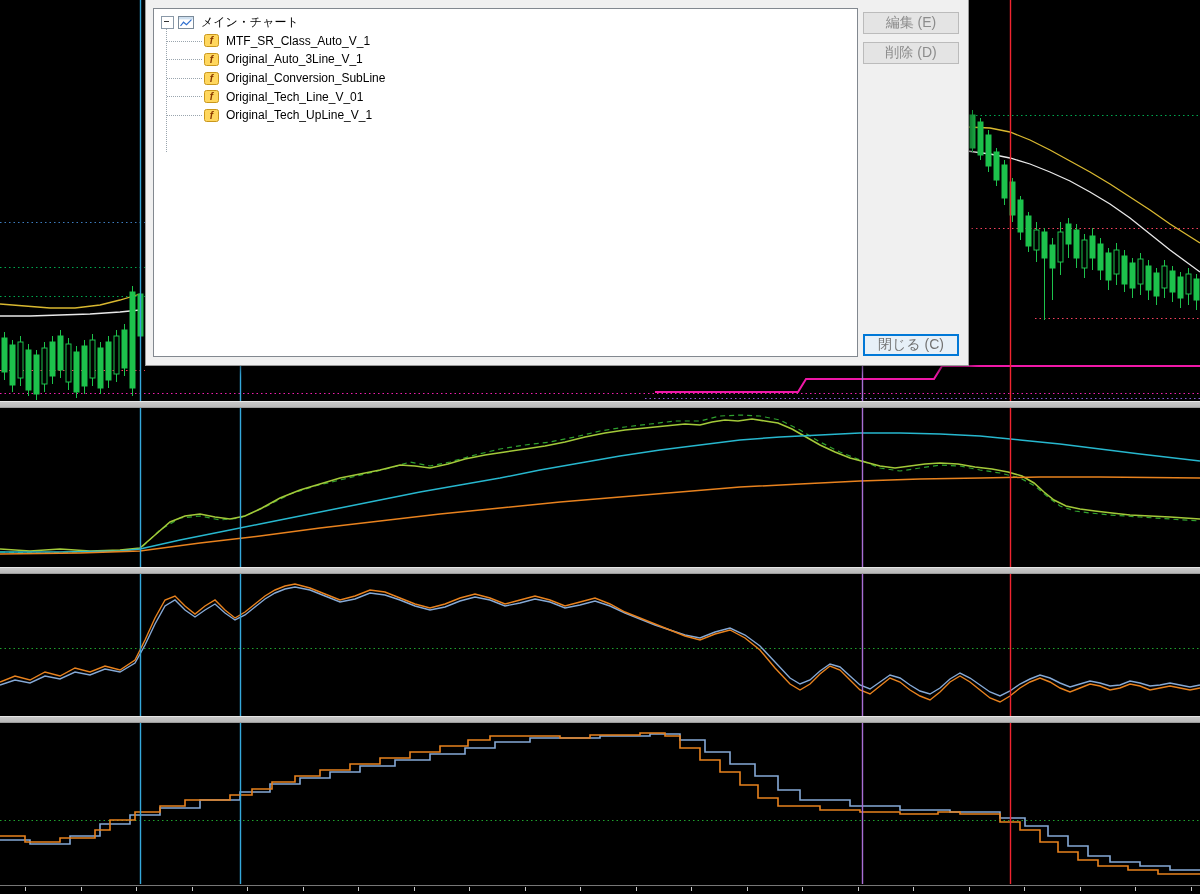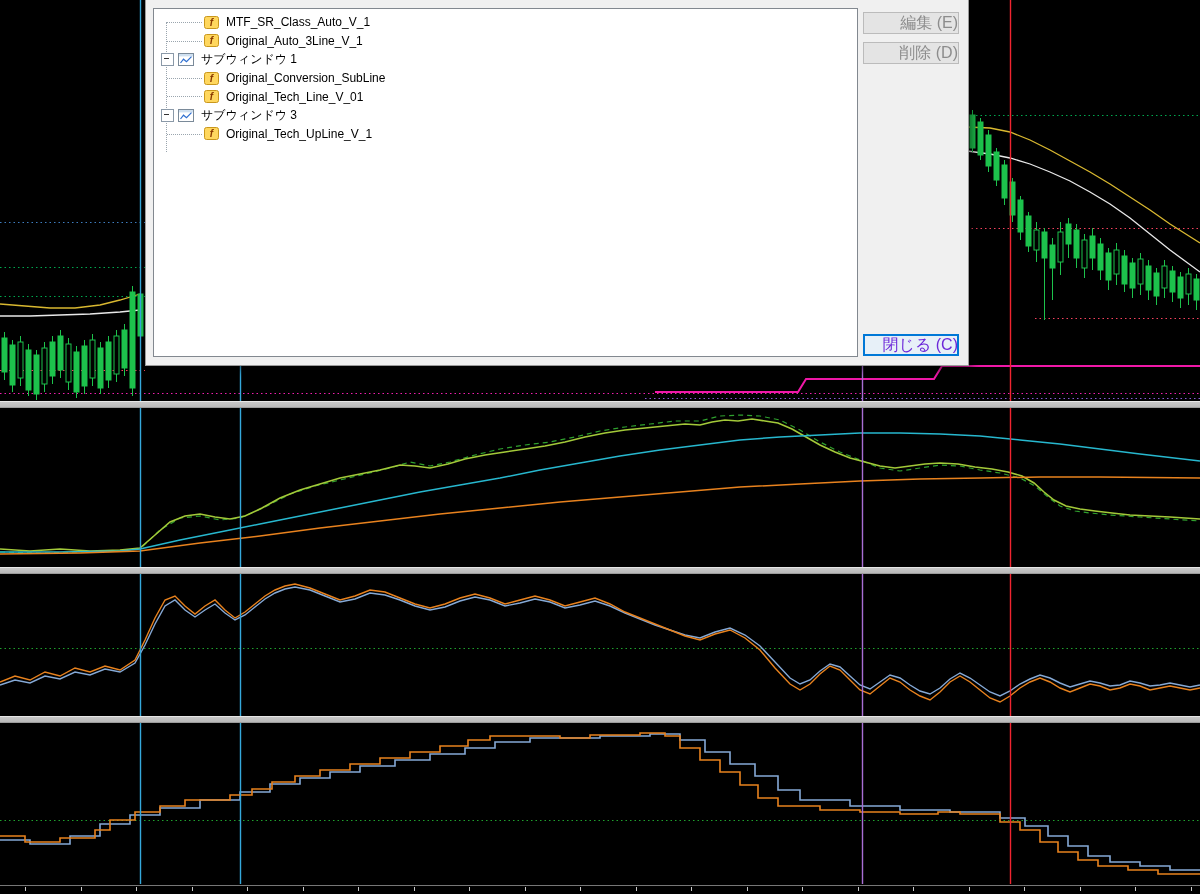--- a/index.html
+++ b/index.html
@@ -20,26 +20,26 @@
   .tree-vline{position:absolute;left:12px;top:13px;width:0;border-left:1px dotted #9AA5AE;z-index:0}
   .tree-row{height:18.6px;display:flex;align-items:center;position:relative;white-space:nowrap;color:#000;cursor:default}
   .parent-row{padding-left:7px}
   .child-row{padding-left:50px}
   .child-row::before{content:"";position:absolute;left:13px;top:9px;width:35px;border-top:1px dotted #9AA5AE}
   .expand-box{width:11px;height:11px;background:#FFF;border:1px solid #8A99A8;margin-right:4px;position:relative;z-index:1;flex:none}
   .expand-box::before{content:"";position:absolute;left:2px;top:4px;width:5px;height:1px;background:#333}
   .node-icon{margin-right:5px;flex:none;display:inline-block;position:relative;z-index:1;line-height:0}
   .tree-label{font-size:12px;padding:0 2px}
 
-  .btn{position:absolute;left:717px;width:96px;height:22px;font-size:16px;font-family:inherit;
-    text-align:right;cursor:default;padding:0}
+  .btn{position:absolute;left:717px;width:96px;height:22px;font-size:14px;font-family:inherit;
+    text-align:center;cursor:default;padding:0}
   .btn-disabled{background:#E4E4E4;border:1px solid #BBB;color:#8C8C8C}
   .btn-edit{top:12px}
   .btn-delete{top:42px}
-  .btn-close{top:334px;background:#E7F0F8;border:1px solid #0078D7;box-shadow:inset 0 0 0 1px #0078D7;color:#6d28d9}
+  .btn-close{top:334px;background:#E7F0F8;border:1px solid #0078D7;box-shadow:inset 0 0 0 1px #0078D7;color:#737373}
 </style>
 </head>
 <body>
 
 <svg id="chart-svg" width="1200" height="894">
     <line x1="0" y1="222.5" x2="145" y2="222.5" stroke="#3E7DBF" stroke-width="1.2" stroke-dasharray="1.5,3"></line>
     <line x1="0" y1="267.5" x2="145" y2="267.5" stroke="#00A84F" stroke-width="1.2" stroke-dasharray="1.5,3"></line>
     <line x1="0" y1="296.5" x2="145" y2="296.5" stroke="#00A84F" stroke-width="1.2" stroke-dasharray="1.5,3"></line>
     <line x1="0" y1="370.5" x2="145" y2="370.5" stroke="#F5415E" stroke-width="1.2" stroke-dasharray="1.5,3"></line>
     <line x1="0" y1="393.5" x2="1200" y2="393.5" stroke="#F01FAE" stroke-width="1.2" stroke-dasharray="1.5,3"></line>
@@ -188,65 +188,56 @@
     <div class="axis-tick" style="left: 913px;"></div>
     <div class="axis-tick" style="left: 968.5px;"></div>
     <div class="axis-tick" style="left: 1024px;"></div>
     <div class="axis-tick" style="left: 1079.5px;"></div>
     <div class="axis-tick" style="left: 1135px;"></div>
     <div class="axis-tick" style="left: 1190.5px;"></div>
   </div>
 
 <div class="dialog">
   <div class="listbox">
-      <div class="tree-row child-row">
-        <span class="node-icon"><svg width="15" height="13" viewBox="0 0 15 13">
-            <rect x="0.5" y="0.5" width="14" height="12" rx="2" fill="#FFD75E" stroke="#C9971C"></rect>
-            <text x="7.5" y="10.2" font-size="10" font-style="italic" font-weight="bold" text-anchor="middle" fill="#8B3A00">f</text>
-          </svg></span>
-        <span class="tree-label">MTF_SR_Class_Auto_V_1</span>
-      </div>
-      <div class="tree-row child-row">
-        <span class="node-icon"><svg width="15" height="13" viewBox="0 0 15 13">
-            <rect x="0.5" y="0.5" width="14" height="12" rx="2" fill="#FFD75E" stroke="#C9971C"></rect>
-            <text x="7.5" y="10.2" font-size="10" font-style="italic" font-weight="bold" text-anchor="middle" fill="#8B3A00">f</text>
-          </svg></span>
-        <span class="tree-label">Original_Auto_3Line_V_1</span>
-      </div>
       <div class="tree-row parent-row">
         <span class="expand-box"></span>
         <span class="node-icon"><svg width="16" height="13" viewBox="0 0 16 13">
             <rect x="0.5" y="0.5" width="15" height="12" fill="#FFFFFF" stroke="#7A8A99"></rect>
             <rect x="1" y="1" width="14" height="2.4" fill="#CFE0F0"></rect>
             <polyline points="2.5,10 5.5,6.2 8.5,8.6 13.5,3.6" stroke="#2E6FD0" stroke-width="1.2" fill="none"></polyline>
           </svg></span>
-        <span class="tree-label">サブウィンドウ 1</span>
+        <span class="tree-label">メイン・チャート</span>
+      </div>
+      <div class="tree-row child-row">
+        <span class="node-icon"><svg width="15" height="13" viewBox="0 0 15 13">
+            <rect x="0.5" y="0.5" width="14" height="12" rx="2" fill="#FFD75E" stroke="#C9971C"></rect>
+            <text x="7.5" y="10.2" font-size="10" font-style="italic" font-weight="bold" text-anchor="middle" fill="#8B3A00">f</text>
+          </svg></span>
+        <span class="tree-label">MTF_SR_Class_Auto_V_1</span>
+      </div>
+      <div class="tree-row child-row">
+        <span class="node-icon"><svg width="15" height="13" viewBox="0 0 15 13">
+            <rect x="0.5" y="0.5" width="14" height="12" rx="2" fill="#FFD75E" stroke="#C9971C"></rect>
+            <text x="7.5" y="10.2" font-size="10" font-style="italic" font-weight="bold" text-anchor="middle" fill="#8B3A00">f</text>
+          </svg></span>
+        <span class="tree-label">Original_Auto_3Line_V_1</span>
       </div>
       <div class="tree-row child-row">
         <span class="node-icon"><svg width="15" height="13" viewBox="0 0 15 13">
             <rect x="0.5" y="0.5" width="14" height="12" rx="2" fill="#FFD75E" stroke="#C9971C"></rect>
             <text x="7.5" y="10.2" font-size="10" font-style="italic" font-weight="bold" text-anchor="middle" fill="#8B3A00">f</text>
           </svg></span>
         <span class="tree-label">Original_Conversion_SubLine</span>
       </div>
       <div class="tree-row child-row">
         <span class="node-icon"><svg width="15" height="13" viewBox="0 0 15 13">
             <rect x="0.5" y="0.5" width="14" height="12" rx="2" fill="#FFD75E" stroke="#C9971C"></rect>
             <text x="7.5" y="10.2" font-size="10" font-style="italic" font-weight="bold" text-anchor="middle" fill="#8B3A00">f</text>
           </svg></span>
         <span class="tree-label">Original_Tech_Line_V_01</span>
-      </div>
-      <div class="tree-row parent-row">
-        <span class="expand-box"></span>
-        <span class="node-icon"><svg width="16" height="13" viewBox="0 0 16 13">
-            <rect x="0.5" y="0.5" width="15" height="12" fill="#FFFFFF" stroke="#7A8A99"></rect>
-            <rect x="1" y="1" width="14" height="2.4" fill="#CFE0F0"></rect>
-            <polyline points="2.5,10 5.5,6.2 8.5,8.6 13.5,3.6" stroke="#2E6FD0" stroke-width="1.2" fill="none"></polyline>
-          </svg></span>
-        <span class="tree-label">サブウィンドウ 3</span>
       </div>
       <div class="tree-row child-row">
         <span class="node-icon"><svg width="15" height="13" viewBox="0 0 15 13">
             <rect x="0.5" y="0.5" width="14" height="12" rx="2" fill="#FFD75E" stroke="#C9971C"></rect>
             <text x="7.5" y="10.2" font-size="10" font-style="italic" font-weight="bold" text-anchor="middle" fill="#8B3A00">f</text>
           </svg></span>
         <span class="tree-label">Original_Tech_UpLine_V_1</span>
       </div>
       <div class="tree-vline" style="height: 130.2px;"></div>
     </div>

